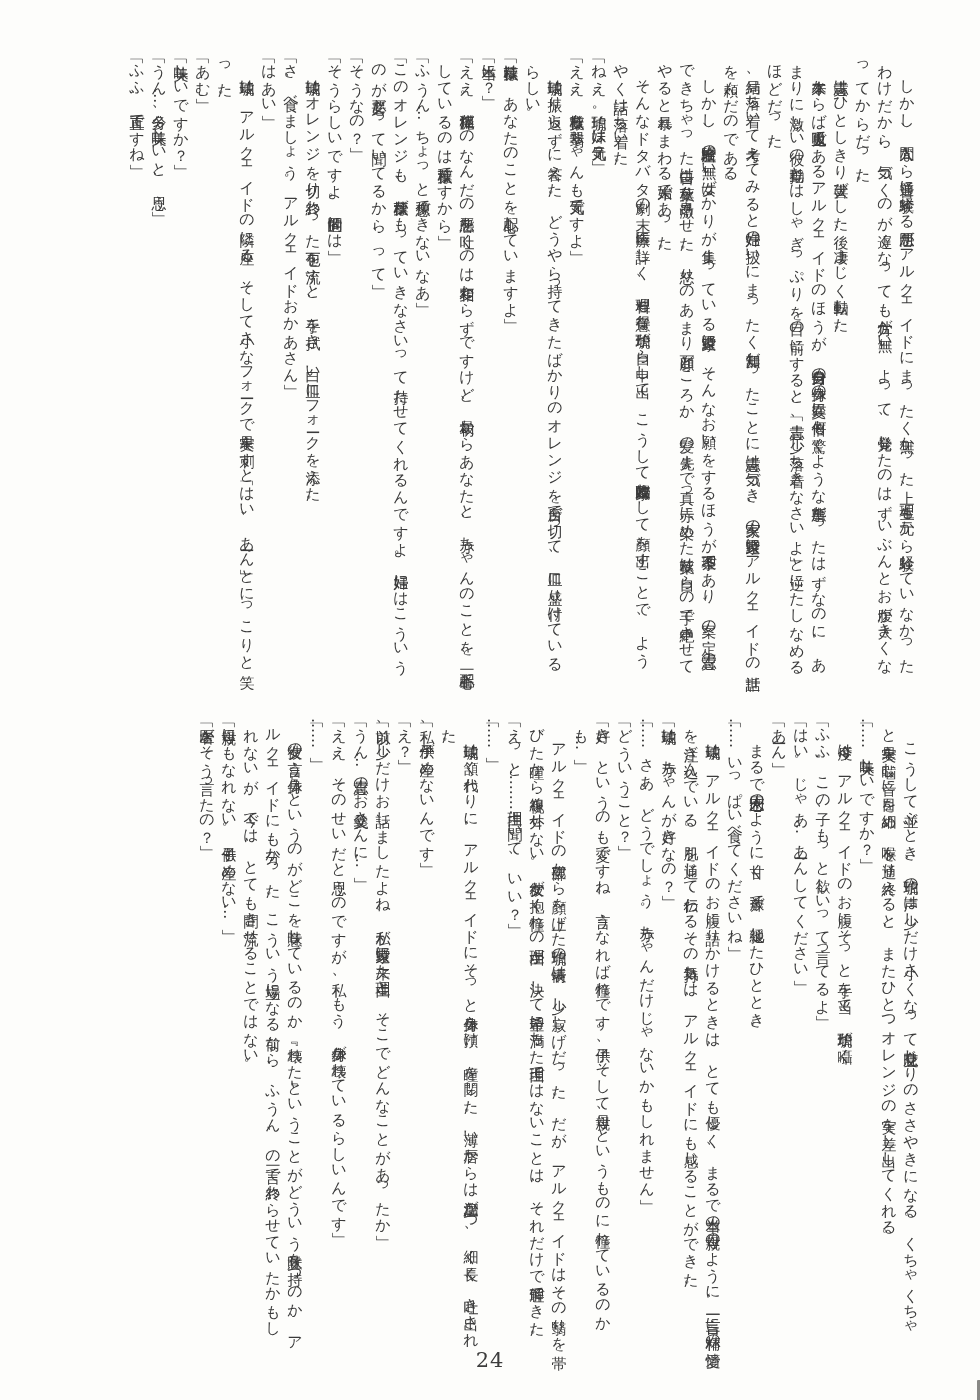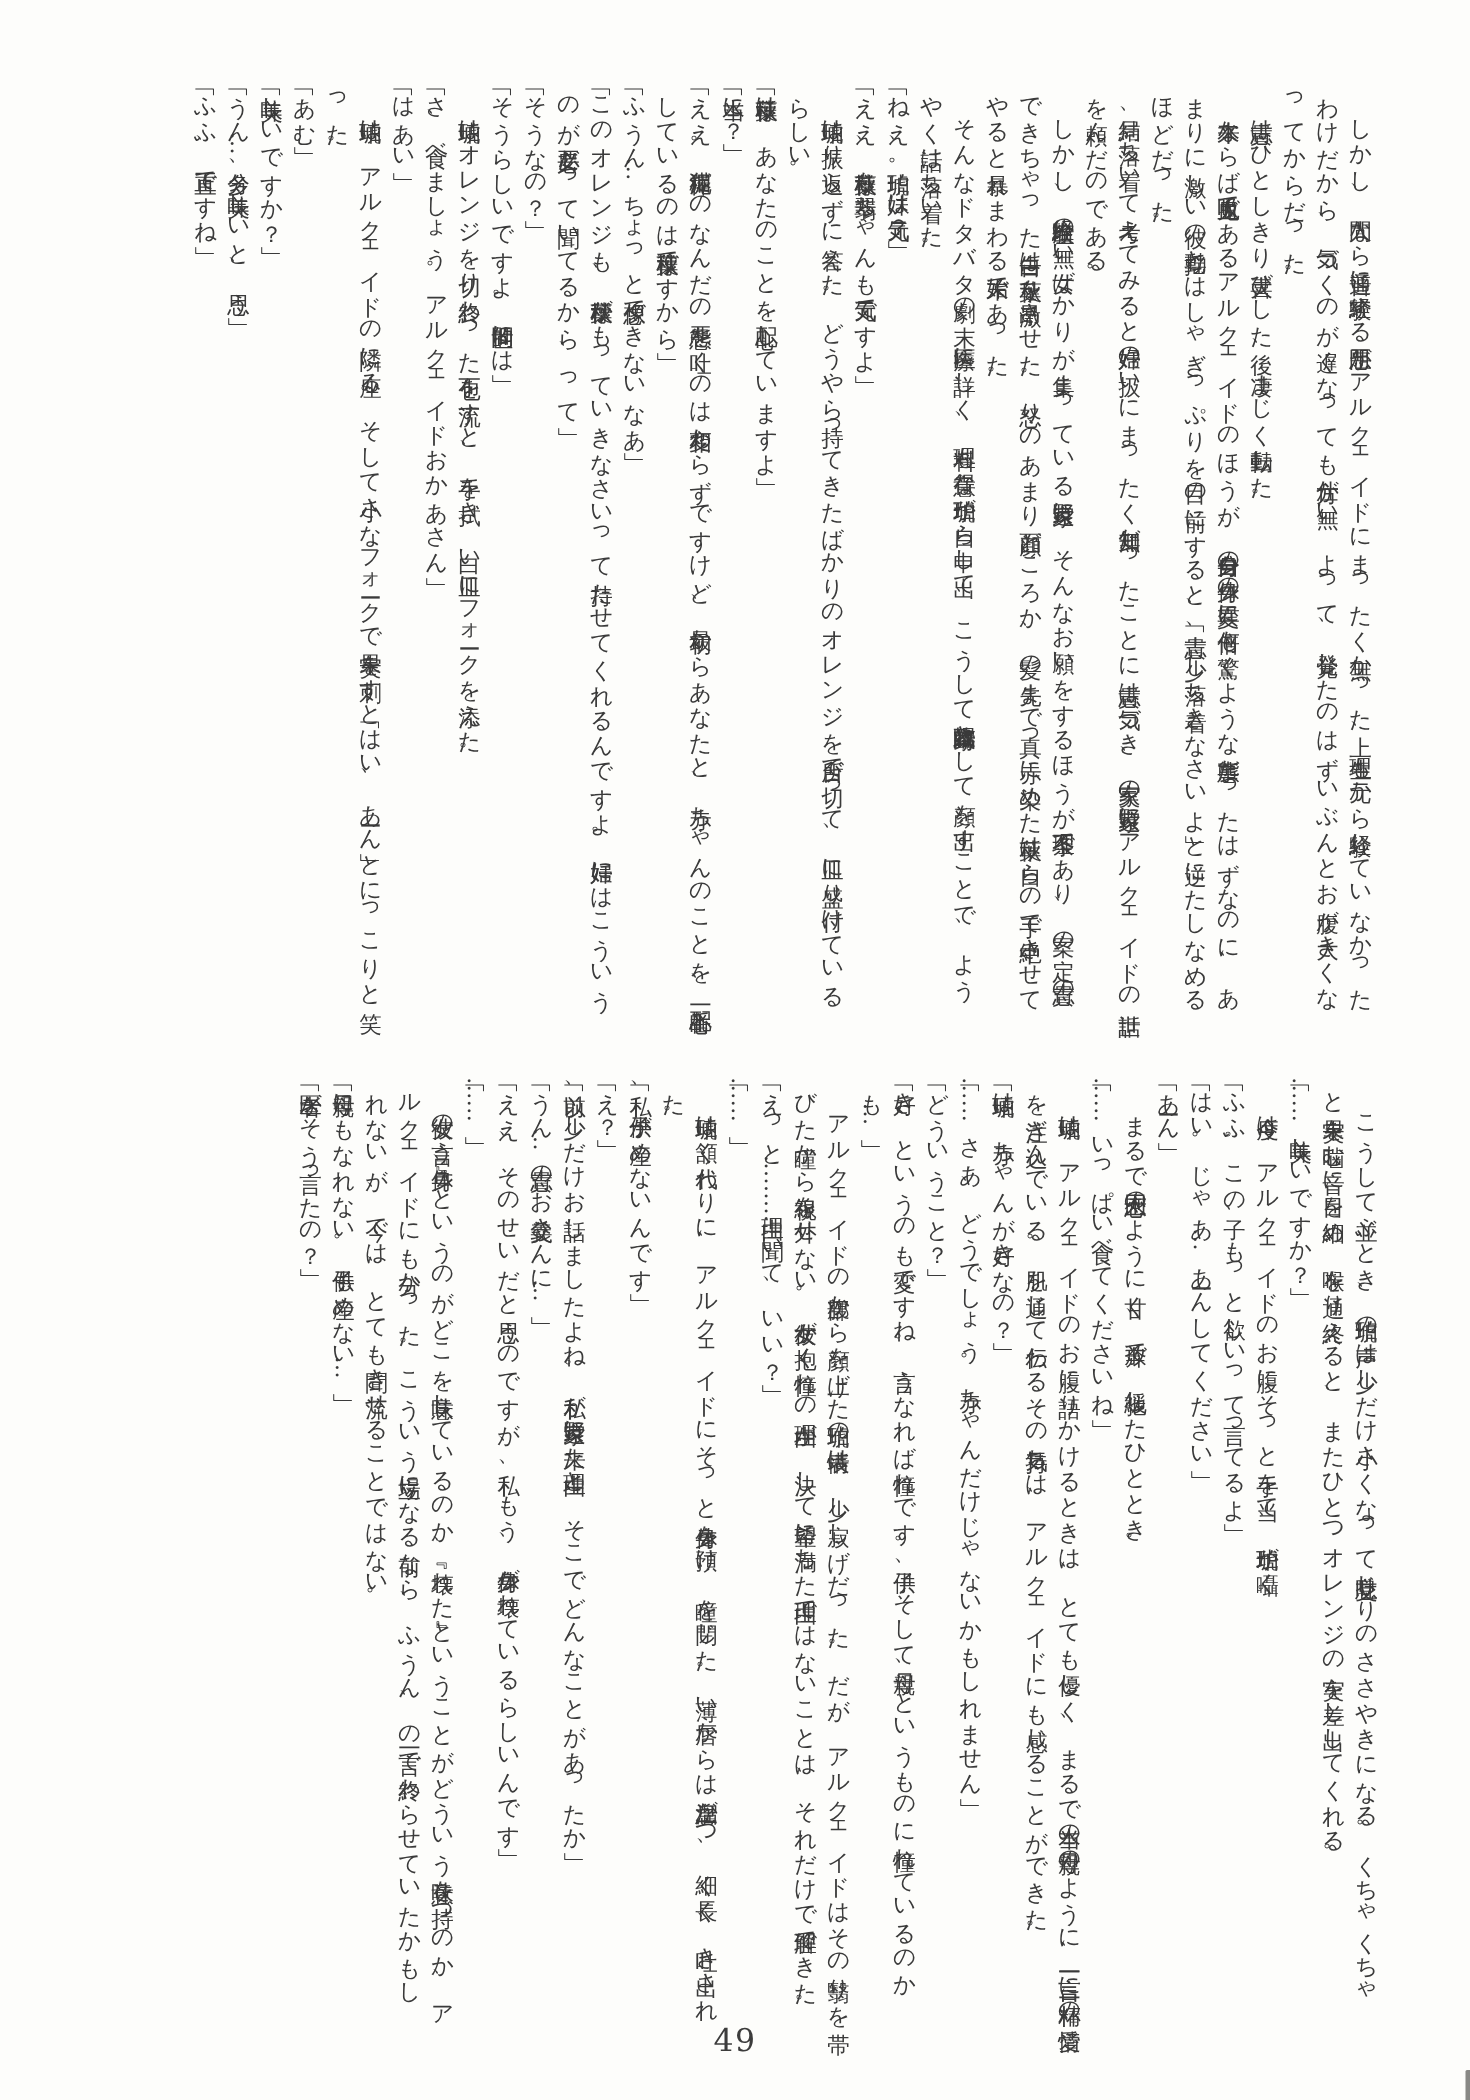--- a/index.html
+++ b/index.html
@@ -102,17 +102,17 @@
       <p>「え？」</p>
       <p>「以前、少しだけお話しましたよね。私が遠野家に来た理由と、そこでどんなことがあったか」</p>
       <p>「うん…志貴のお義父さんに…」</p>
       <p>「ええ、そのせいだと思うのですが、私、もう、身体が壊れているらしいんです」</p>
       <p>「……」</p>
       <p>　彼女の言う『身体』、というのがどこを意味しているのか、『壊れた』ということがどういう意味を持つのか、アルクェイドにも分かった。こういう立場になる前なら、ふうん、の一言で終わらせていたかもしれないが、今では、とても聞き流せることではない。</p>
       <p>「母親にもなれない。子供も産めない…」</p>
       <p>「医者がそう言ったの？」</p>
     </div>
 
-  <div class="page-number">49</div>
+  <div class="page-number">24</div>
 
   <div class="scan-artifact"></div>
 
 </div>
 
 </body></html>

